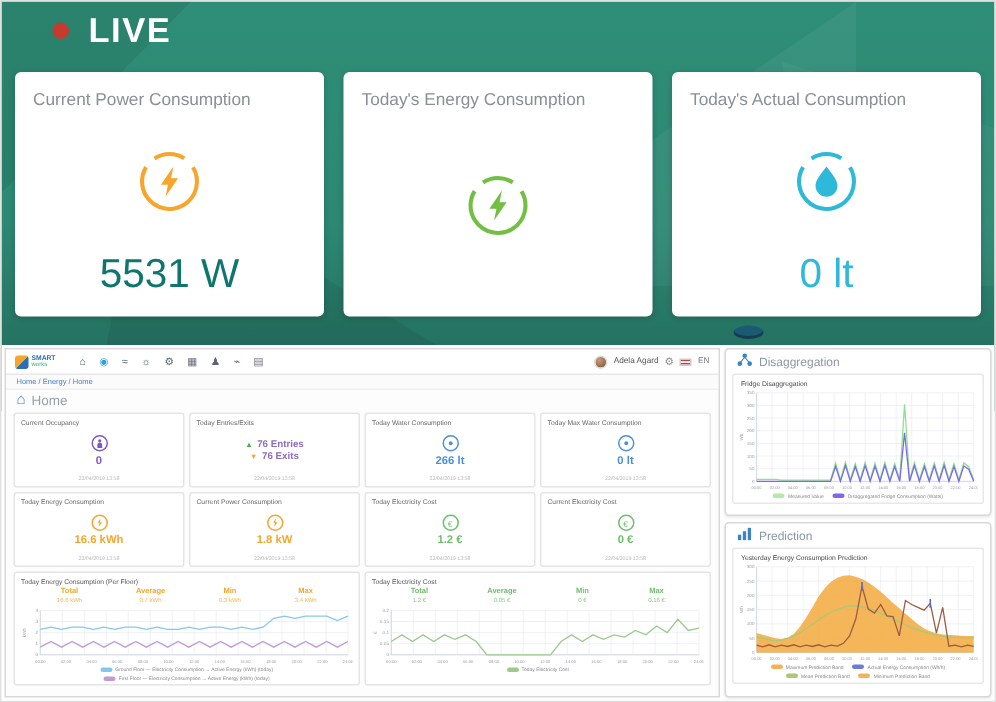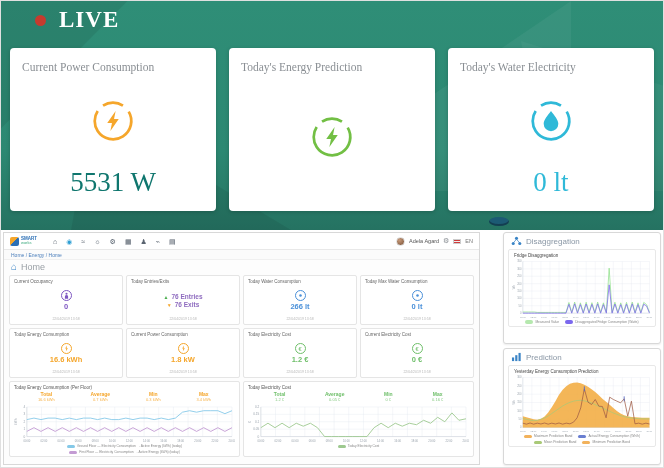--- a/index.html
+++ b/index.html
@@ -3,21 +3,21 @@
 <meta charset="utf-8">
 <style>
   * { margin:0; padding:0; box-sizing:border-box; }
   body { font-family:"Liberation Sans", sans-serif; background:#fff; }
   .page { position:relative; width:664px; height:468px; border:1px solid #e0e0e0; overflow:hidden; background:#fff; }
 
   
   .hero { position:relative; width:100%; height:273px;
     background:linear-gradient(180deg,#2f8e77 0%,#2c8872 55%,#27oid 0,#226f5e 88%,#1d6a5a 100%);
     background:linear-gradient(180deg,#2f8e77 0%,#2c8872 55%,#246f5f 88%,#1d6a5a 100%);
-    overflow:hidden;font-family:Liberation Serif, serif; }
+    overflow:hidden; }
   .shape { position:absolute; pointer-events:none; }
   .s1 { left:0; top:0; width:230px; height:170px; background:rgba(0,0,0,.08); clip-path:polygon(0 0,55% 0,0 75%); }
   .s2 { left:290px; top:0; width:280px; height:190px; background:rgba(255,255,255,.05); clip-path:polygon(100% 0,100% 100%,0 100%); }
   .s3 { left:70px; top:110px; width:220px; height:119px; background:rgba(0,0,0,.07); clip-path:polygon(0 100%,100% 100%,10% 0); }
   .s4 { left:520px; top:40px; width:144px; height:150px; background:rgba(255,255,255,.04); clip-path:polygon(0 0,100% 30%,100% 100%,20% 100%); }
   .s5 { left:356px; top:53px; width:16px; height:7px; background:rgba(8,45,70,.75); clip-path:polygon(0 40%,100% 0,60% 100%); }
   .blob { left:488px; top:216px; width:20px; height:9px; background:#1c5a74; border-radius:50%; box-shadow:inset 0 -2px 0 rgba(0,0,0,.3); }
 
   .live { position:absolute; left:34px; top:6px; display:flex; align-items:center; gap:13px; z-index:3; }
   .live-dot { width:11px; height:11px; border-radius:50%; background:#c63b2e; }
@@ -78,21 +78,21 @@
   .stat .sl { font-size:5px; font-weight:bold; }
   .stat .sv { font-size:4px; opacity:.85; }
   .st-orange .sl,.st-orange .sv { color:#f5a62b; }
   .st-green  .sl,.st-green  .sv { color:#6fbf6a; }
   .mchart svg { width:100%; display:block; }
   .legend { display:flex; flex-wrap:wrap; justify-content:center; gap:2px 6px; margin-top:1px; }
   .legend-item { display:flex; align-items:center; gap:2px; font-size:3.3px; color:#888; }
   .legend-sw { width:8px; height:3.5px; border-radius:2px; display:inline-block; }
 
   
-  .side { flex:1; display:flex; flex-direction:column; gap:4px;margin-left:20px; }
+  .side { flex:1; display:flex; flex-direction:column; gap:4px; }
   .panel { background:#fff; border:1px solid #d8d8d8; border-radius:3px; box-shadow:0 1px 2px rgba(0,0,0,.08); overflow:hidden; }
   .panel-disagg { height:112px; }
   .panel-pred { height:117px; }
   .panel-head { height:16px; display:flex; align-items:center; gap:4px; padding:0 7px; }
   .panel-head .pico { color:#3a84c6; }
   .panel-head .pt { font-size:8px; color:#8a97a5; }
   .panel-body { margin:0 4px 4px; border:1px solid #e8e8e8; border-radius:2px; padding:2px 3px; }
   .panel-body .pct { font-size:4.5px; color:#444; margin:1px 0 1px 2px; }
   .panel-body svg { width:100%; display:block; }
 </style>
@@ -122,31 +122,31 @@
         <div class="hcard-icon">
           <svg width="46" height="46" viewBox="0 0 44 44">
             <circle cx="22" cy="22" r="17.5" fill="none" stroke="#f5a62b" stroke-width="2.6" stroke-dasharray="20 8 74 8" transform="rotate(237 22 22)"></circle>
             <polygon fill="#f5a62b" points="24.5,12.5 16.5,24 21,24 19.5,31.5 27.5,20 23,20"></polygon>
           </svg>
         </div>
         <div class="hcard-value c-orange">5531 W</div>
       </div>
 
       <div class="hcard">
-        <div class="hcard-title">Today's Energy Prediction</div>
+        <div class="hcard-title">Today's Energy Consumption</div>
         <div class="hcard-icon">
           <svg width="46" height="46" viewBox="0 0 44 44">
             <circle cx="22" cy="22" r="17.5" fill="none" stroke="#72bf44" stroke-width="2.6" stroke-dasharray="20 8 74 8" transform="rotate(237 22 22)"></circle>
             <polygon fill="#72bf44" points="24.5,12.5 16.5,24 21,24 19.5,31.5 27.5,20 23,20"></polygon>
           </svg>
         </div>
       </div>
 
       <div class="hcard">
-        <div class="hcard-title">Today's Water Electricity</div>
+        <div class="hcard-title">Today's Actual Consumption</div>
         <div class="hcard-icon">
           <svg width="46" height="46" viewBox="0 0 44 44">
             <circle cx="22" cy="22" r="17.5" fill="none" stroke="#2fb9d8" stroke-width="2.6" stroke-dasharray="20 8 74 8" transform="rotate(237 22 22)"></circle>
             <path fill="#2fb9d8" d="M22 12.5c-3.2 4.2-7 8.6-7 12.2a7 7 0 0 0 14 0c0-3.6-3.8-8-7-12.2z"></path>
           </svg>
         </div>
         <div class="hcard-value c-cyan">0 lt</div>
       </div>
 
     </div>

